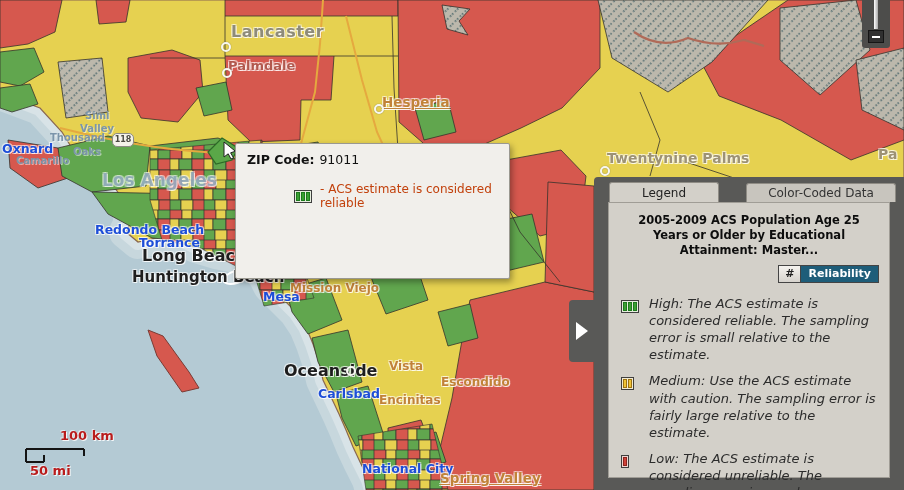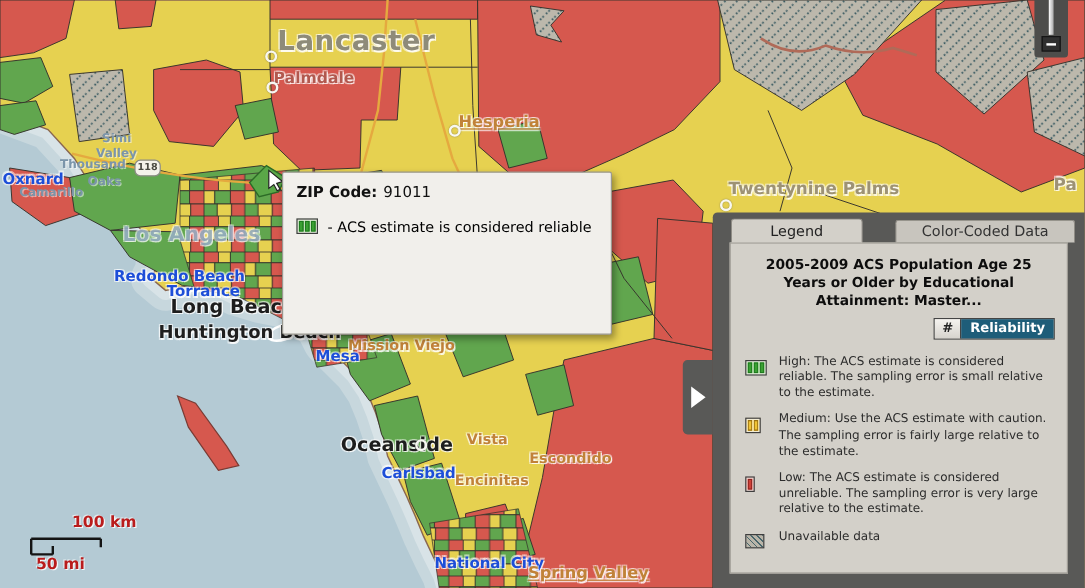--- a/index.html
+++ b/index.html
@@ -8,21 +8,21 @@
   #stage svg.map{position:absolute;left:0;top:0;}
 
   
   #map-labels{position:absolute;left:0;top:0;width:904px;height:490px;z-index:5;pointer-events:none;}
   .lbl{position:absolute;white-space:nowrap;
        text-shadow:1px 1px 0 rgba(255,255,255,.8),-1px -1px 0 rgba(255,255,255,.55),
                    1px -1px 0 rgba(255,255,255,.55),-1px 1px 0 rgba(255,255,255,.55);}
   .city-xl{font-size:16px;font-weight:bold;color:#1d1d1d;}
   .city-lg{font-size:15px;font-weight:bold;color:#1f1f1f;}
   .city-md{font-size:12.5px;font-weight:bold;color:#1d4ed8;}
-  .area-gray{font-size:23px;font-weight:bold;color:#8e8b79;letter-spacing:.5px;}
+  .area-gray{font-size:16px;font-weight:bold;color:#8e8b79;letter-spacing:.5px;}
   .area-tan{font-size:14px;font-weight:bold;color:#9d9274;}
   .place-red{font-size:13px;font-weight:bold;color:#b2584e;}
   .place-orange{font-size:12px;font-weight:bold;color:#c18238;}
   .place-orange-lg{font-size:13.5px;font-weight:bold;color:#c18238;text-decoration:underline;}
   .place-blue{font-size:10px;font-weight:bold;color:#7b95aa;
        text-shadow:1px 1px 0 rgba(255,255,255,.5);}
   .place-blue-xl{font-size:17px;font-weight:bold;color:#96adc2;opacity:.9;}
   .ring{position:absolute;width:6px;height:6px;border:2px solid #f7f7f2;border-radius:50%;
         box-shadow:0 0 1px #555, inset 0 0 1px #555;z-index:5;}
   #road-shield{position:absolute;left:112px;top:133px;width:20px;height:12px;background:#f4f2ea;
@@ -35,21 +35,21 @@
        text-shadow:1px 1px 0 rgba(255,255,255,.85),-1px -1px 0 rgba(255,255,255,.6);}
   #km-label{left:42px;top:4px;}
   #mi-label{left:12px;top:39px;}
 
   
   #popup{position:absolute;left:235px;top:143px;width:275px;height:136px;background:#f1efeb;
          border:1px solid #9a9890;border-radius:2px;box-shadow:2px 3px 6px rgba(0,0,0,.35);
          z-index:10;padding:8px 11px;box-sizing:border-box;font-size:12px;color:#111;}
   #popup .zip-row{font-size:12.5px;}
   #popup .zip-row b{margin-right:5px;}
-  #popup .rel-row{margin-top:15px;display:flex;align-items:flex-start;gap:8px;font-size:12px;color:#000000;}
+  #popup .rel-row{margin-top:15px;display:flex;align-items:center;gap:8px;font-size:12px;color:#c2410c;margin-left:47px;}
   #popup .stats{margin-top:13px;}
   #popup .stat-row{margin-bottom:6px;font-size:11.5px;letter-spacing:-0.2px;white-space:nowrap;}
   #popup .stat-row b{margin-right:5px;}
 
   
   .bars{display:inline-flex;gap:1px;border:1px solid #3e3e3e;background:#e6eede;padding:1px;box-sizing:border-box;}
   .bars i{display:block;width:4px;background:#3aa032;box-shadow:inset 0 0 0 1px #1d7a1d;}
   .bars.yellow{background:#f3ecd2;}
   .bars.yellow i{background:#efc335;box-shadow:inset 0 0 0 1px #9c7212;}
   .bars.red{background:#eed7d2;}
@@ -74,21 +74,21 @@
   #panel-title{font-size:11.5px;font-weight:bold;color:#0d0d0d;text-align:center;line-height:1.3;margin:2px 2px 0;}
   #rel-toggle{margin-top:7px;display:flex;justify-content:flex-end;margin-right:2px;}
   #rel-toggle .seg{display:inline-flex;border:1px solid #444;height:16px;}
   #hash-btn{background:linear-gradient(#f5f3ef,#d6d3cd);border-right:1px solid #444;
        padding:0 6px;font-size:11px;font-weight:bold;color:#222;line-height:15px;cursor:pointer;}
   #rel-btn{background:#1e5d79;color:#fff;padding:0 7px;font-size:11px;font-weight:bold;
        line-height:16px;cursor:pointer;}
   #legend-items{margin-top:12px;}
   .legend-item{display:flex;gap:10px;margin-bottom:9px;}
   .legend-item .ic{width:18px;flex:none;margin-left:4px;padding-top:1px;}
-  .legend-item .tx{font-size:10px;color:#2c2c2c;line-height:1.32;width:230px;}
+  .legend-item .tx{font-size:13px;color:#2c2c2c;line-height:1.32;width:230px;font-style:italic;}
 
   
   #zoom-slider{position:absolute;left:862px;top:0;width:28px;height:48px;background:#4d4d4b;
        border-radius:0 0 3px 3px;z-index:11;}
   #zoom-track{position:absolute;left:12px;top:0;width:4px;height:29px;
        background:linear-gradient(to right,#ffffff,#a8a8a8);}
   #zoom-out{position:absolute;left:6px;top:30px;width:16px;height:13px;background:#303030;
        border:1px solid #151515;box-sizing:border-box;cursor:pointer;}
   #zoom-out .minus{position:absolute;left:3px;top:5px;width:8px;height:2px;background:#fff;}
 </style>
@@ -212,21 +212,21 @@
       <span class="lbl area-gray" style="left: 231px; top: 22px;">Lancaster</span>
       <span class="lbl place-red" style="left: 228px; top: 58px;">Palmdale</span>
       <span class="lbl place-orange-lg" style="left: 382px; top: 94px;">Hesperia</span>
       <span class="lbl area-tan" style="left: 607px; top: 150px;">Twentynine Palms</span>
       <span class="lbl city-md" style="left: 2px; top: 141px;">Oxnard</span>
       <span class="lbl place-blue" style="left: 16px; top: 155px;">Camarillo</span>
       <span class="lbl place-blue" style="left: 85px; top: 110px;">Simi</span>
       <span class="lbl place-blue" style="left: 80px; top: 123px;">Valley</span>
       <span class="lbl place-blue" style="left: 50px; top: 132px;">Thousand</span>
       <span class="lbl place-blue" style="left: 73px; top: 146px;">Oaks</span>
-      <span class="lbl place-blue-xl" style="left: 102px; top: 186px;">Los Angeles</span>
+      <span class="lbl place-blue-xl" style="left: 102px; top: 170px;">Los Angeles</span>
       <span class="lbl city-md" style="left: 95px; top: 222px;">Redondo Beach</span>
       <span class="lbl city-md" style="left: 139px; top: 235px;">Torrance</span>
       <span class="lbl city-xl" style="left: 142px; top: 246px;">Long Beach</span>
       <span class="lbl city-lg" style="left: 132px; top: 268px;">Huntington Beach</span>
       <span class="lbl city-md" style="left: 263px; top: 289px;">Mesa</span>
       <span class="lbl place-orange" style="left: 290px; top: 281px;">Mission Viejo</span>
       <span class="lbl city-xl" style="left: 284px; top: 361px;">Oceanside</span>
       <span class="lbl city-md" style="left: 318px; top: 386px;">Carlsbad</span>
       <span class="lbl place-orange" style="left: 389px; top: 359px;">Vista</span>
       <span class="lbl place-orange" style="left: 417px; top: 375px; margin-left: 24px;">Escondido</span>

